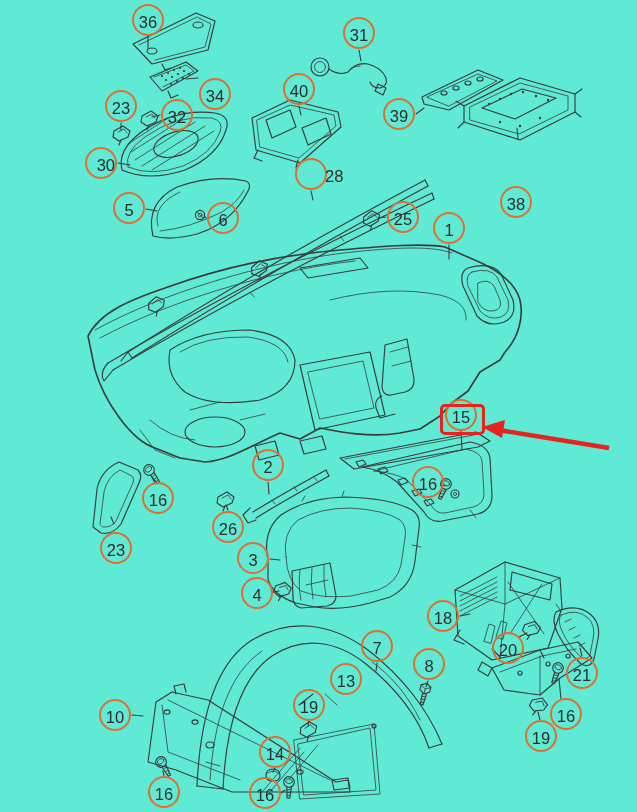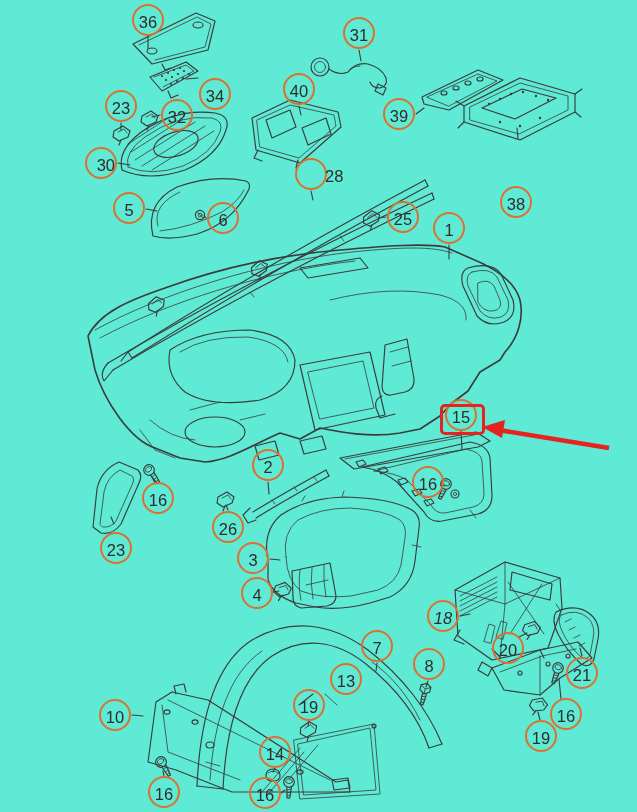--- a/index.html
+++ b/index.html
@@ -365,21 +365,21 @@
       <div class="callout" style="left: 403px; top: 217px; text-align: center;">25</div>
       <div class="callout" style="left: 449px; top: 228px;">1</div>
       <div class="callout highlighted" style="left: 461px; top: 415px; text-align: center;">15</div>
       <div class="callout" style="left: 428px; top: 482px;">16</div>
       <div class="callout" style="left: 268px; top: 465px;">2</div>
       <div class="callout" style="left: 158px; top: 498px;">16</div>
       <div class="callout" style="left: 228px; top: 527px;">26</div>
       <div class="callout" style="left: 116px; top: 548px;">23</div>
       <div class="callout" style="left: 253px; top: 558px;">3</div>
       <div class="callout" style="left: 257px; top: 593px;">4</div>
-      <div class="callout" style="left: 443px; top: 616px; font-style: italic;">18</div>
+      <div class="callout" style="left: 443px; top: 616px;">18</div>
       <div class="callout" style="left: 508px; top: 648px;">20</div>
       <div class="callout" style="left: 582px; top: 673px;">21</div>
       <div class="callout" style="left: 566px; top: 714px;">16</div>
       <div class="callout" style="left: 541px; top: 736px;">19</div>
       <div class="callout" style="left: 429px; top: 664px;">8</div>
       <div class="callout" style="left: 377px; top: 646px;">7</div>
       <div class="callout" style="left: 319px; top: 679px; margin-left: 27px;">13</div>
       <div class="callout" style="left: 309px; top: 705px;">19</div>
       <div class="callout" style="left: 115px; top: 715px;">10</div>
       <div class="callout" style="left: 275px; top: 752px;">14</div>

